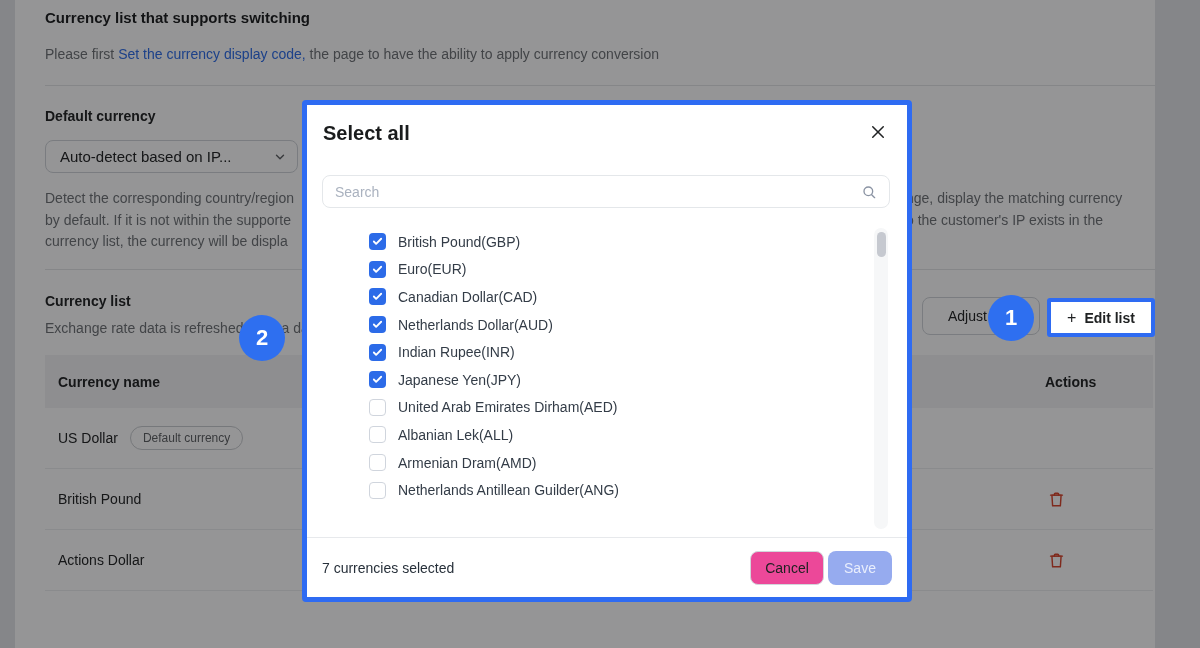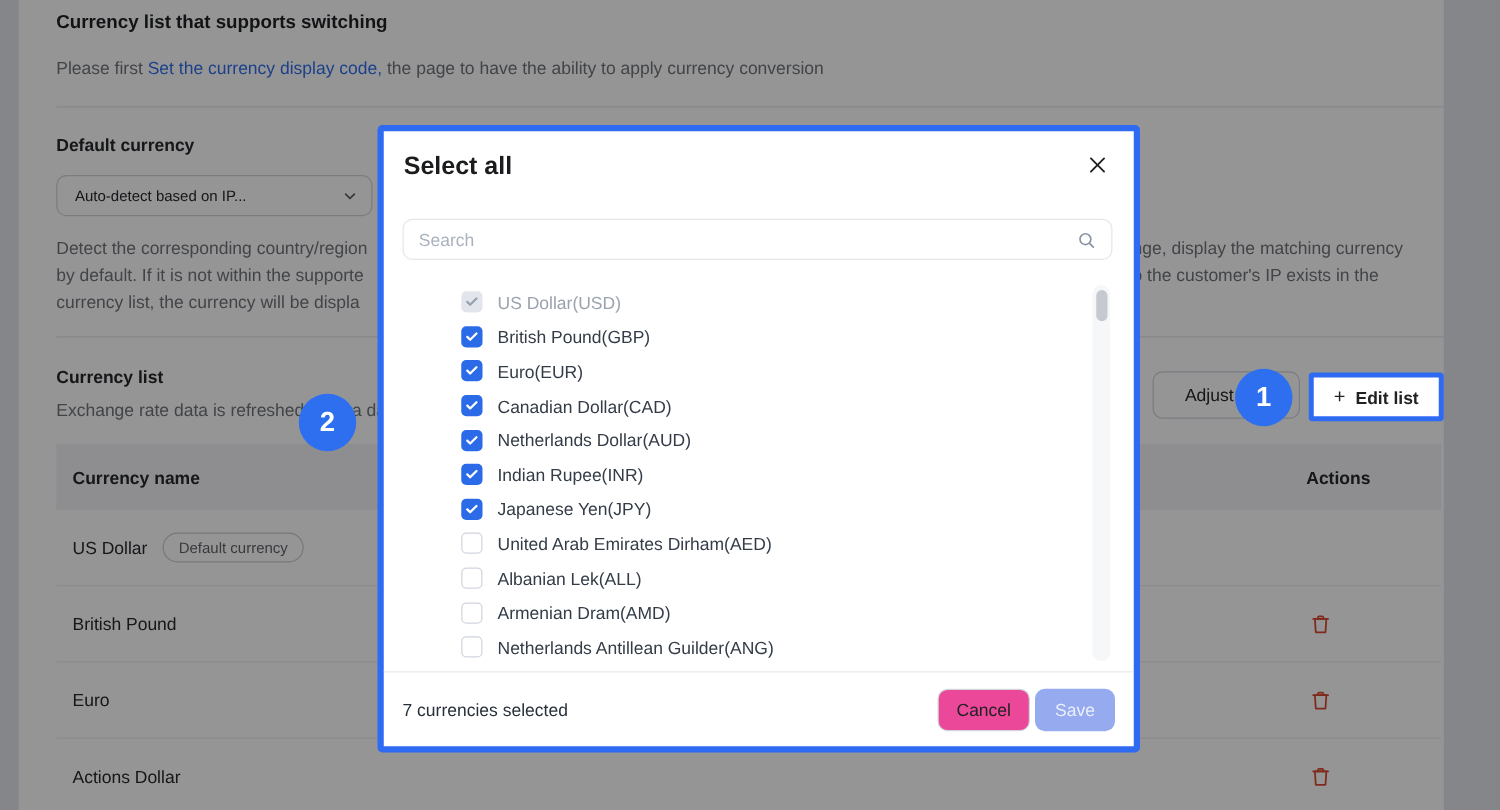--- a/index.html
+++ b/index.html
@@ -10,21 +10,21 @@
   
   .page-title { position: absolute; left: 45px; top: 9px; font-size: 15px; font-weight: 700; color: #1a1c1d; z-index: 2; }
   .intro { position: absolute; left: 45px; top: 46px; font-size: 14px; color: #6d7175; z-index: 2; white-space: nowrap; text-align: center; }
   .intro a { color: #2c6ce8; text-decoration: none; }
   .divider { position: absolute; left: 45px; width: 1110px; height: 1px; background: #e3e5e7; z-index: 2; }
   .d1 { top: 85px; } .d2 { top: 269px; }
 
   .dc-label { position: absolute; left: 45px; top: 108px; font-size: 14px; font-weight: 600; color: #202223; z-index: 2; }
   .dropdown { position: absolute; left: 45px; top: 140px; width: 253px; height: 33px; background: #fff;
     border: 1px solid #cfd3d8; border-radius: 8px; display: flex; align-items: center;
-    padding: 0 10px 0 14px; font-size: 12px; color: #202223; z-index: 2; }
+    padding: 0 10px 0 14px; font-size: 15px; color: #202223; z-index: 2; }
   .dropdown .dd-text { flex: 1; white-space: nowrap; overflow: hidden; }
   .desc-left { position: absolute; left: 45px; top: 188px; width: 258px; height: 66px; overflow: hidden;
     font-size: 14px; color: #6d7175; line-height: 21.7px; white-space: nowrap; z-index: 2; }
   .desc-right { position: absolute; left: 906px; top: 188px; width: 260px; font-size: 14px; color: #6d7175;
     line-height: 21.7px; white-space: nowrap; z-index: 2; }
 
   .cl-heading { position: absolute; left: 45px; top: 293px; font-size: 14px; font-weight: 700; color: #202223; z-index: 2; }
   .cl-subtext { position: absolute; left: 45px; top: 320px; font-size: 14px; color: #6d7175; white-space: nowrap;
     width: 258px; overflow: hidden; z-index: 2; }
   .btn-adjust { position: absolute; left: 922px; top: 297px; width: 118px; height: 38px; background: #fff;
@@ -148,34 +148,20 @@
               <svg viewBox="0 0 24 24" width="19" height="19" fill="none" stroke="currentColor" stroke-width="1.8" stroke-linecap="round" stroke-linejoin="round">
                 <path d="M4.5 6.5h15"></path>
                 <path d="M9.3 6.5V5.1a1.1 1.1 0 0 1 1.1-1.1h3.2a1.1 1.1 0 0 1 1.1 1.1v1.4"></path>
                 <path d="M6.2 6.5l.9 13.5h9.8l.9-13.5z"></path>
               </svg>
             </button>
           </div>
         </div>
         <div class="t-row">
           <div class="c1">
-            <span>Euro</span>
-          </div>
-          <div class="c2">
-            <button class="trash-btn">
-              <svg viewBox="0 0 24 24" width="19" height="19" fill="none" stroke="currentColor" stroke-width="1.8" stroke-linecap="round" stroke-linejoin="round">
-                <path d="M4.5 6.5h15"></path>
-                <path d="M9.3 6.5V5.1a1.1 1.1 0 0 1 1.1-1.1h3.2a1.1 1.1 0 0 1 1.1 1.1v1.4"></path>
-                <path d="M6.2 6.5l.9 13.5h9.8l.9-13.5z"></path>
-              </svg>
-            </button>
-          </div>
-        </div>
-        <div class="t-row">
-          <div class="c1">
             <span>Actions Dollar</span>
           </div>
           <div class="c2">
             <button class="trash-btn">
               <svg viewBox="0 0 24 24" width="19" height="19" fill="none" stroke="currentColor" stroke-width="1.8" stroke-linecap="round" stroke-linejoin="round">
                 <path d="M4.5 6.5h15"></path>
                 <path d="M9.3 6.5V5.1a1.1 1.1 0 0 1 1.1-1.1h3.2a1.1 1.1 0 0 1 1.1 1.1v1.4"></path>
                 <path d="M6.2 6.5l.9 13.5h9.8l.9-13.5z"></path>
               </svg>
             </button>
@@ -204,28 +190,20 @@
     <div class="m-search">
       <input type="text" placeholder="Search" style="">
       <span>
         <svg viewBox="0 0 24 24" width="16" height="16" fill="none" stroke="#8a93a3" stroke-width="2" stroke-linecap="round">
             <circle cx="11" cy="11" r="6.5"></circle>
             <line x1="16" y1="16" x2="20.5" y2="20.5"></line>
           </svg>
       </span>
     </div>
     <div class="m-list" id="modal-list">
-        <div class="chk-row is-disabled">
-          <span class="chk disabled">
-            <svg viewBox="0 0 24 24" width="11" height="11" fill="none" stroke="currentColor" stroke-width="4" stroke-linecap="round" stroke-linejoin="round">
-              <polyline points="20 6 9 17 4 12"></polyline>
-            </svg>
-          </span>
-          <span class="chk-label">US Dollar(USD)</span>
-        </div>
         <div class="chk-row">
           <span class="chk checked">
             <svg viewBox="0 0 24 24" width="11" height="11" fill="none" stroke="currentColor" stroke-width="4" stroke-linecap="round" stroke-linejoin="round">
               <polyline points="20 6 9 17 4 12"></polyline>
             </svg>
           </span>
           <span class="chk-label">British Pound(GBP)</span>
         </div>
         <div class="chk-row">
           <span class="chk checked">

